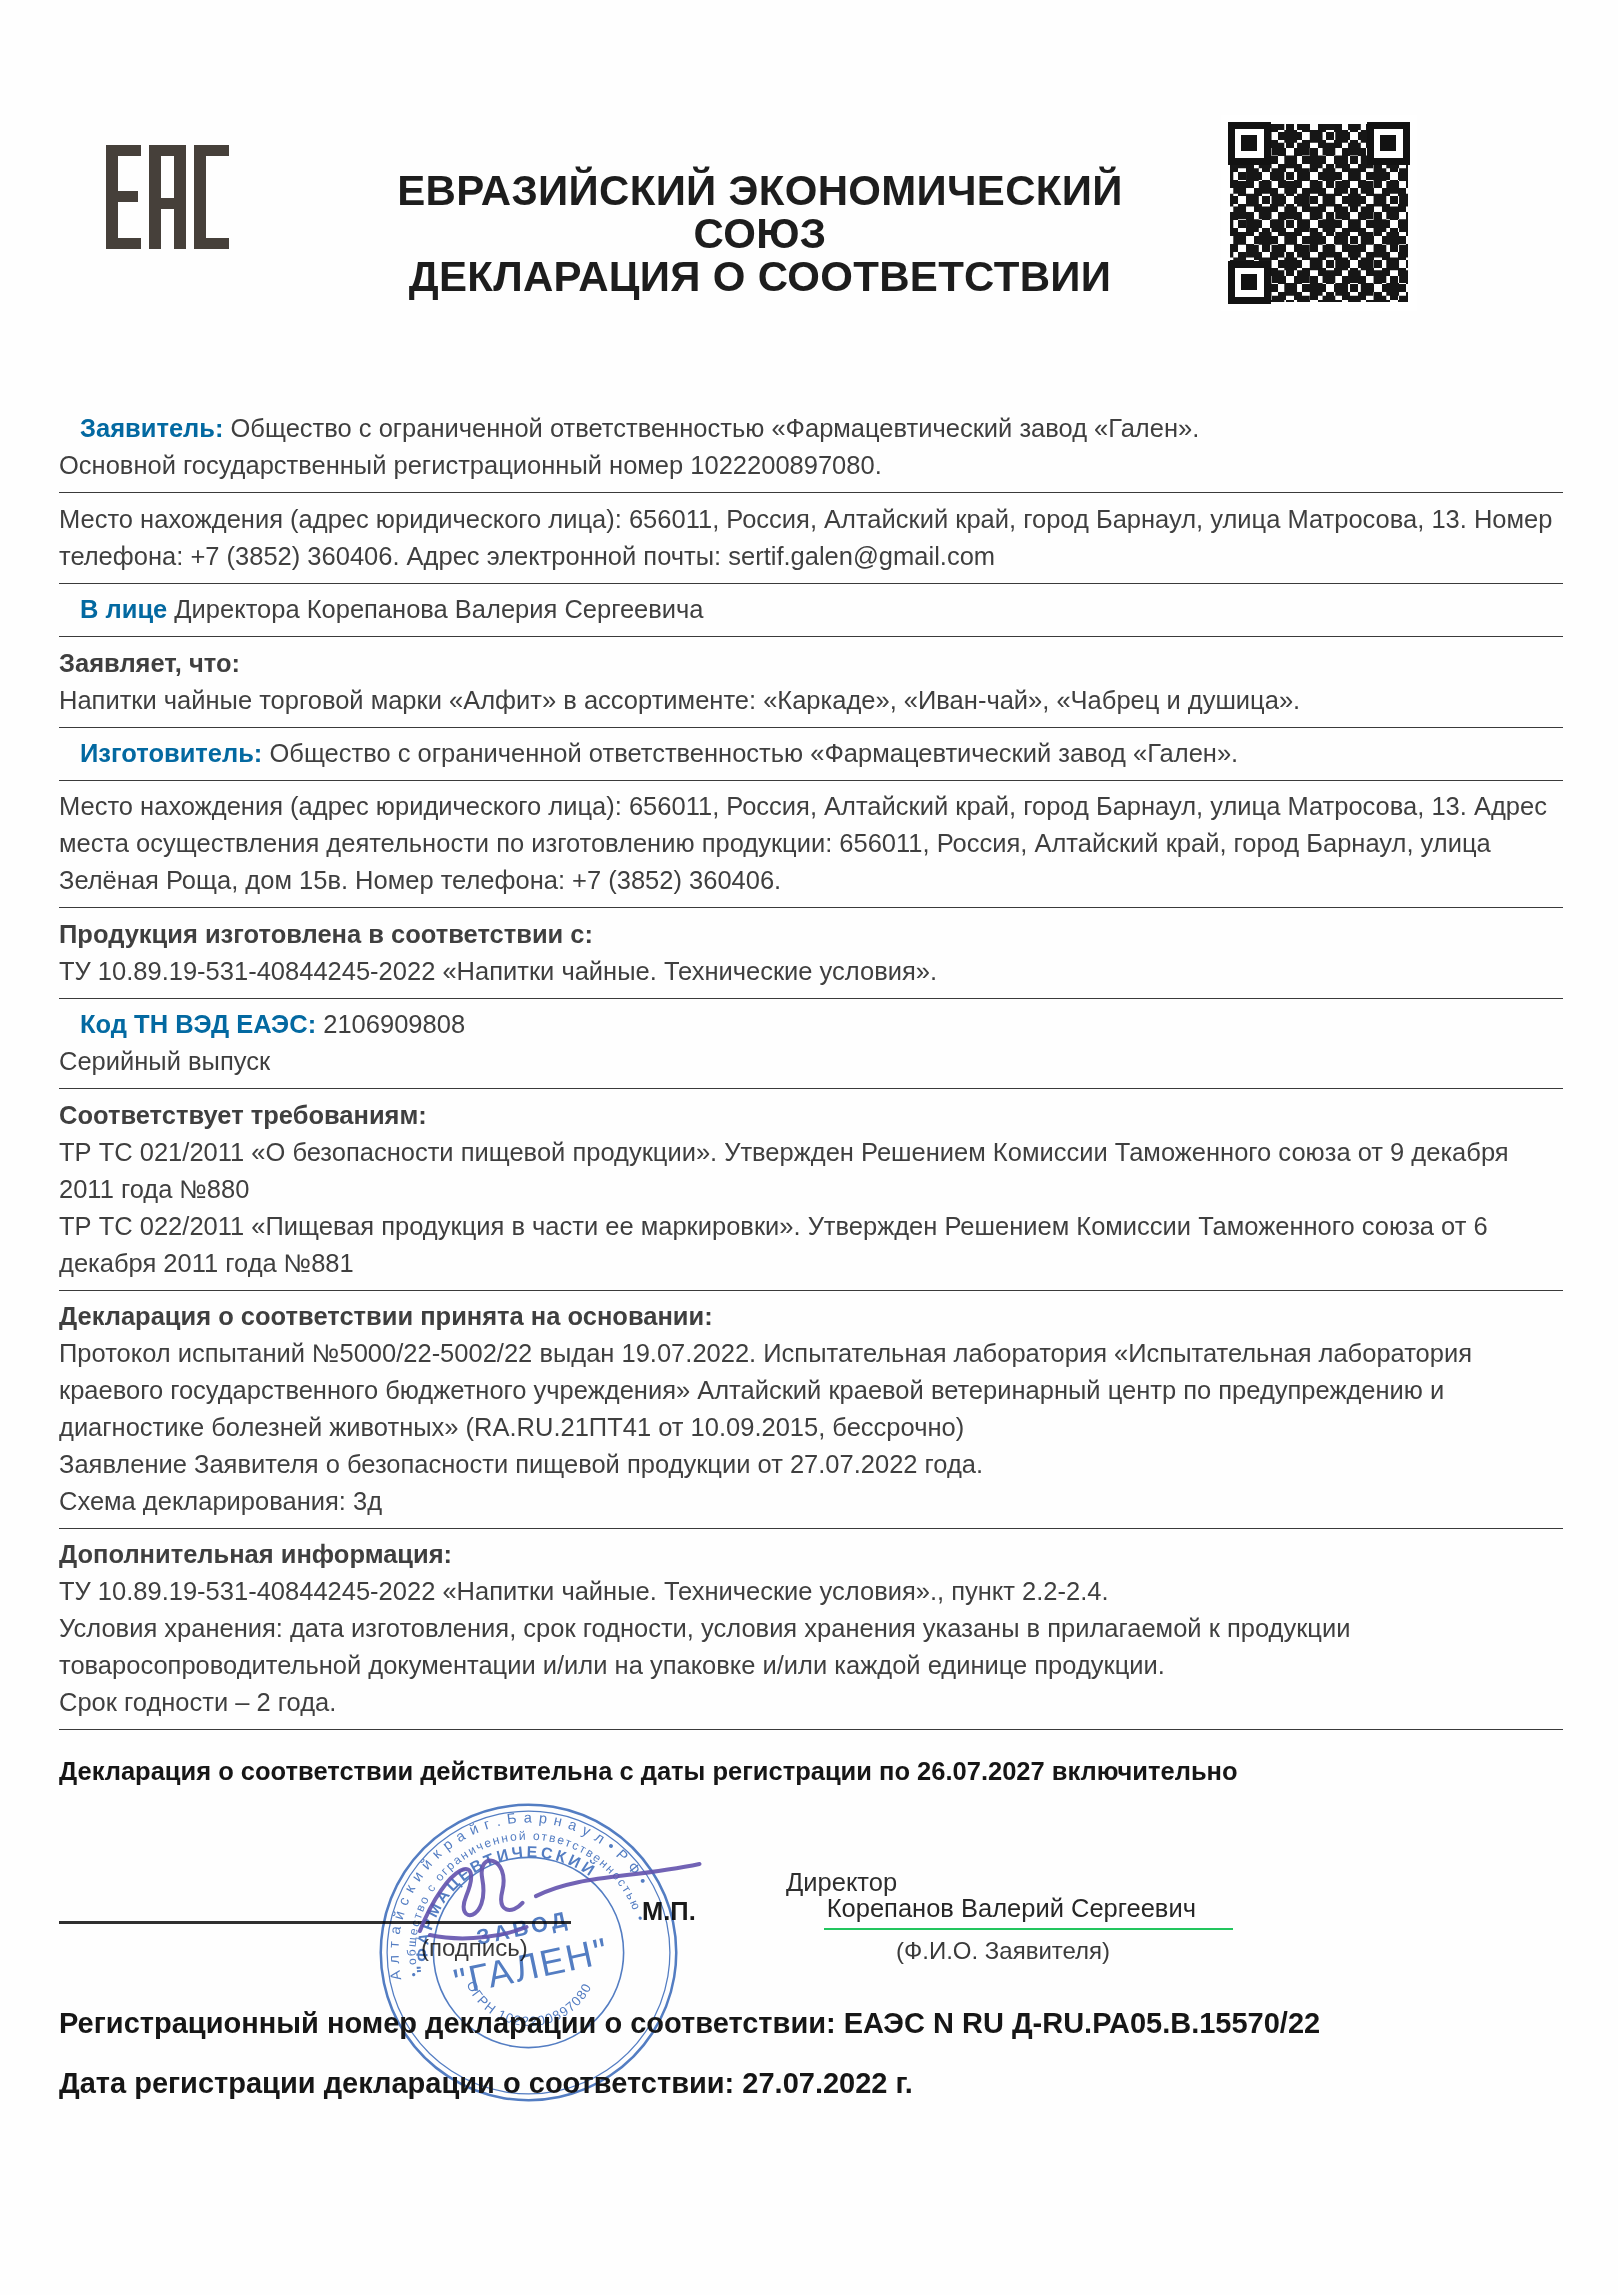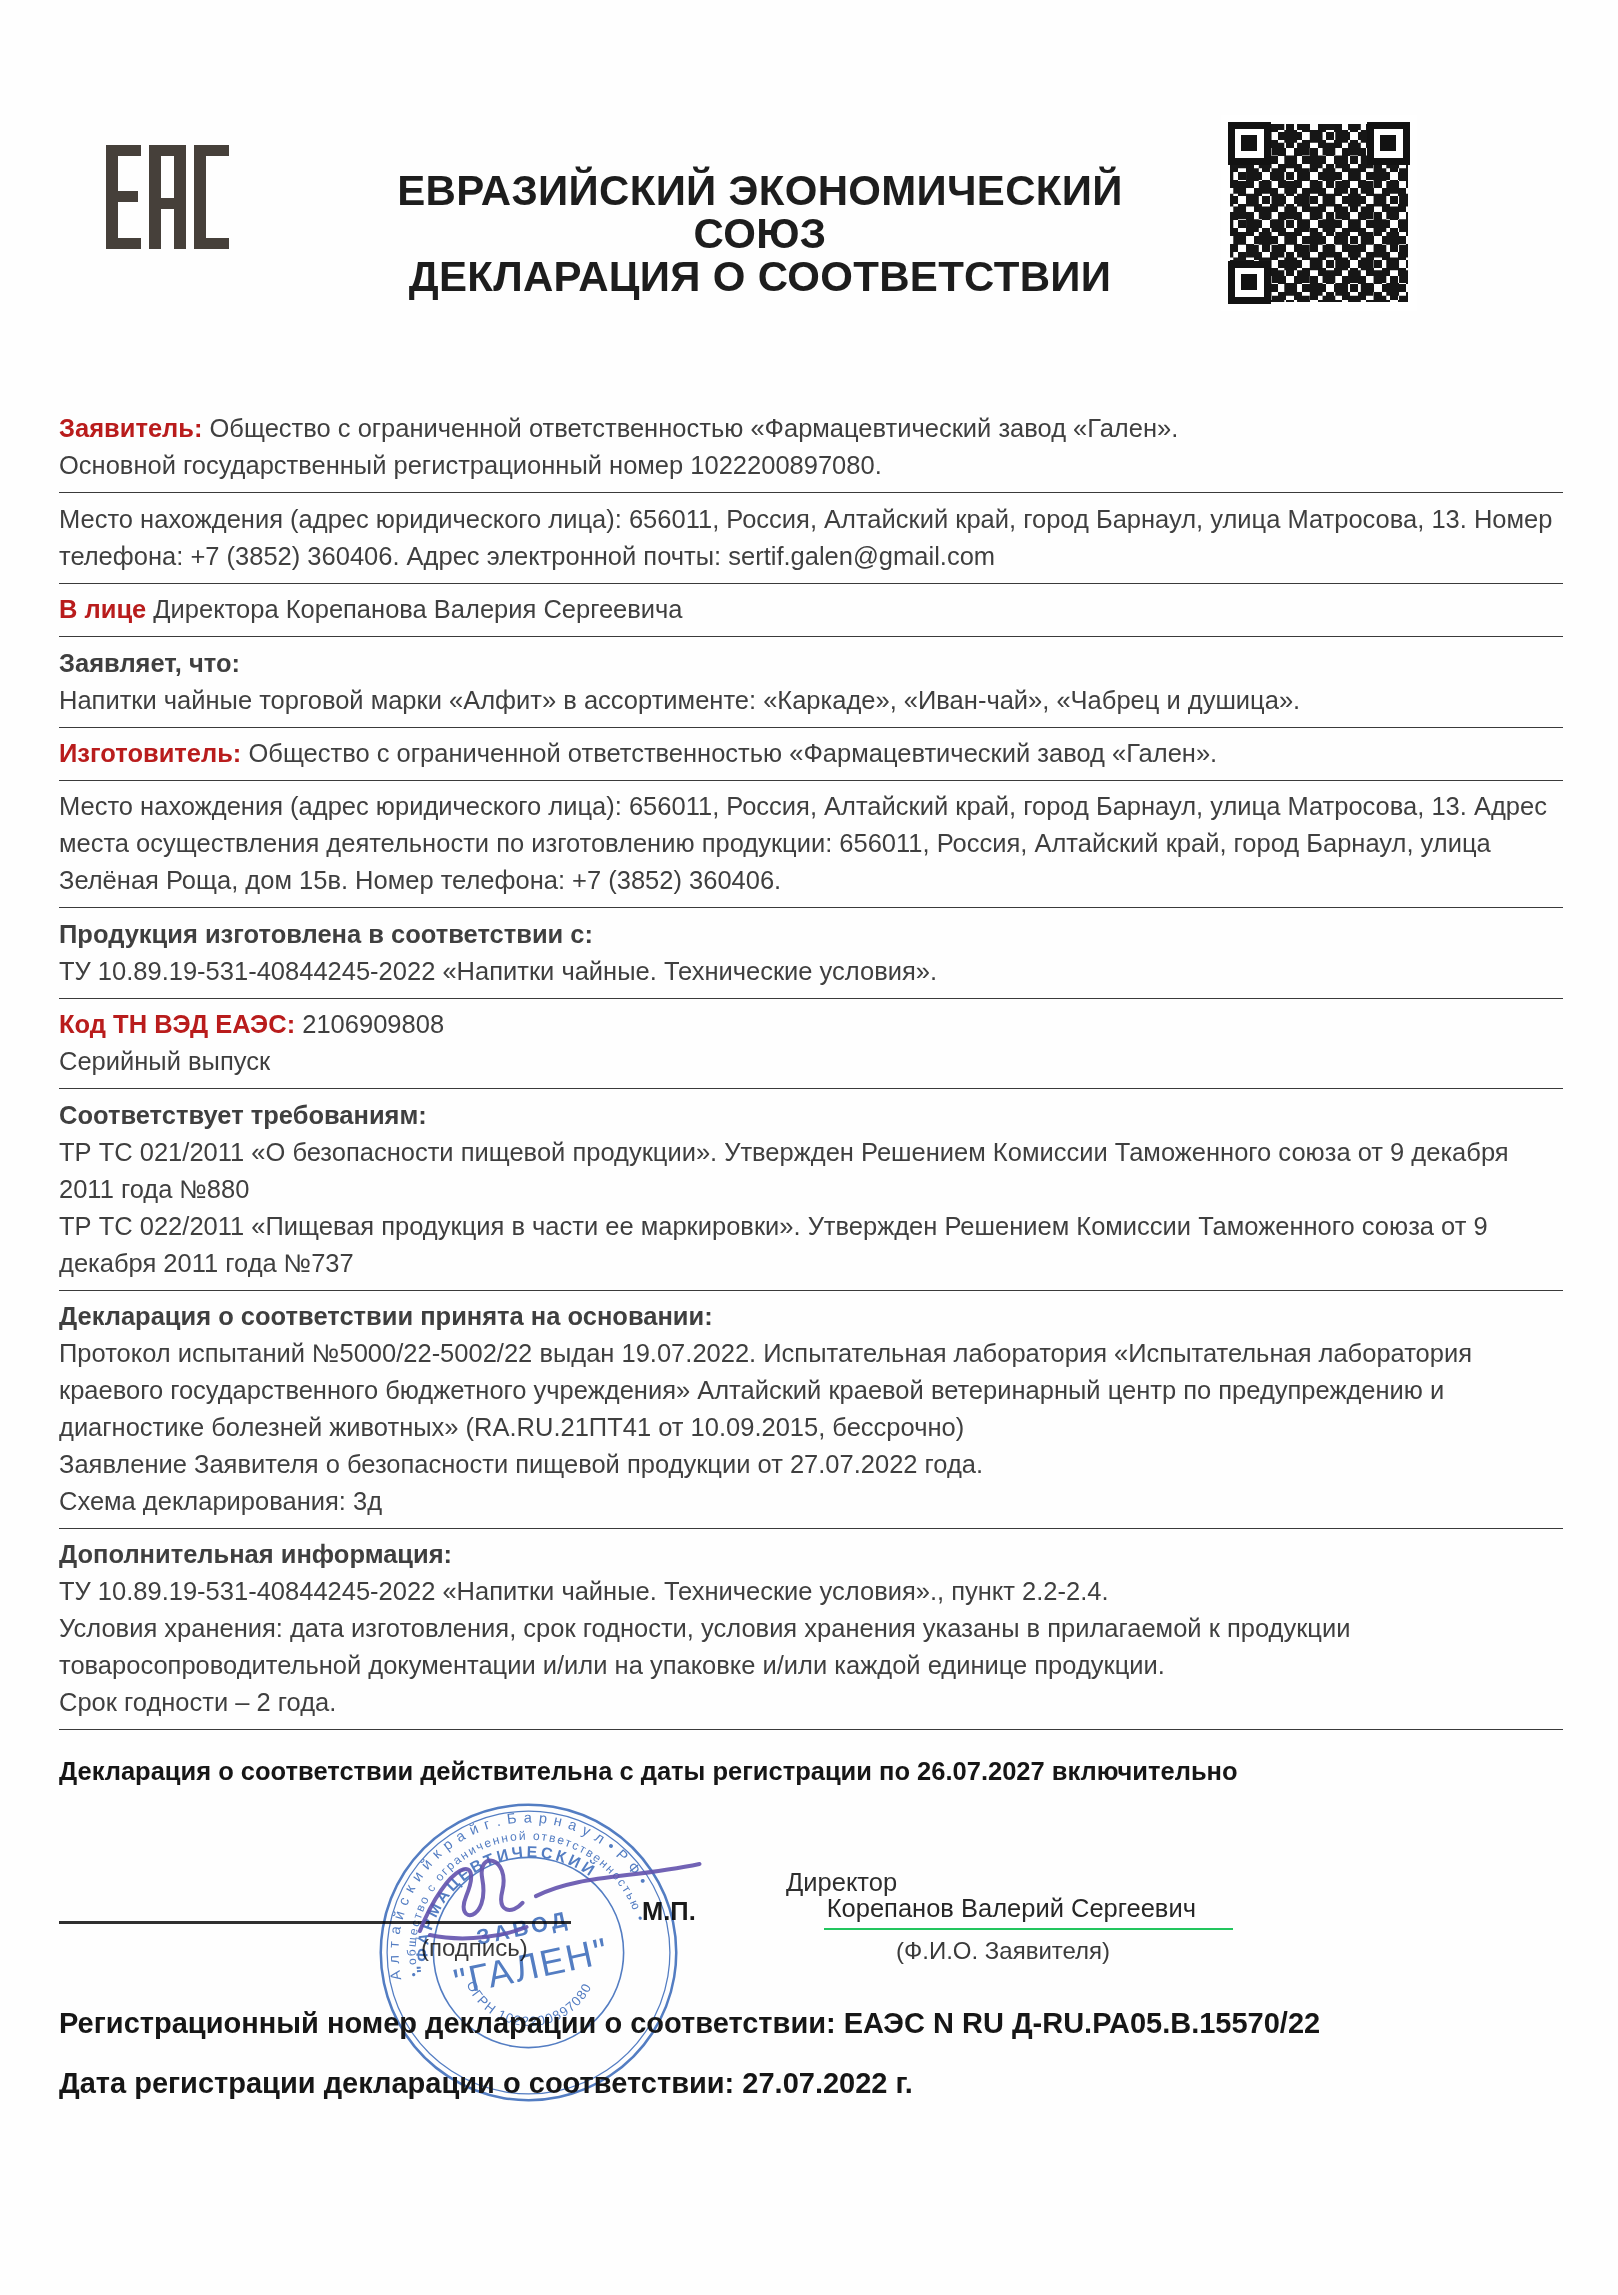--- a/index.html
+++ b/index.html
@@ -33,21 +33,21 @@
       repeating-conic-gradient(#151515 0% 25%, #fff 0% 50%) 0 0 / 16px 16px;
   }
   .qr .f { position:absolute; width:43px; height:43px; border:7.4px solid #121212; background:#fff; box-sizing:border-box; }
   .qr .f::after { content:""; position:absolute; left:6px; top:6px; width:16px; height:16px; background:#121212; }
   .qr .f-tl { left:6.7px; top:6.7px; } .qr .f-tr { right:6.7px; top:6.7px; } .qr .f-bl { left:6.7px; bottom:6.7px; }
 
   
   .content { position:absolute; left:59px; top:403px; width:1504px; }
   .sec { border-bottom:1.3px solid #3a3a3a; padding:7.4px 0 8px; }
   .sec p { margin:0; font-size:25.5px; line-height:37px; color:#3f3f3f; }
-  .lbl { font-weight:bold; color:#b91c1c; }
+  .lbl { font-weight:bold; color:#0369a1;margin-left:21px; }
   .sec-validity { border-bottom:none; padding-top:23px; }
   .sec-validity p { font-weight:bold; color:#161616; }
 
   
   .sig-abs { position:absolute; font-size:25.5px; color:#2e2e2e; }
   .sig-line { position:absolute; left:59px; top:1921px; width:512px; height:3.3px; background:#2f2f2f; }
   .director-name { border-bottom:2px solid #22c55e; padding:0 37px 5.4px 2.7px; color:#272727; }
   .caption { font-size:24px; color:#3a3a3a;text-align:center; }
 
   .stamp { position:absolute; left:370px; top:1794px; width:317px; height:317px;
@@ -115,21 +115,21 @@
     </div>
 
     <div class="sec">
       <p><span class="lbl">Код ТН ВЭД ЕАЭС:</span><span> 2106909808</span></p>
       <p>Серийный выпуск</p>
     </div>
 
     <div class="sec">
       <p class="lbl">Соответствует требованиям:</p>
       <p>ТР ТС 021/2011 «О безопасности пищевой продукции». Утвержден Решением Комиссии Таможенного союза от 9 декабря 2011 года №880</p>
-      <p>ТР ТС 022/2011 «Пищевая продукция в части ее маркировки». Утвержден Решением Комиссии Таможенного союза от 9 декабря 2011 года №737</p>
+      <p>ТР ТС 022/2011 «Пищевая продукция в части ее маркировки». Утвержден Решением Комиссии Таможенного союза от 6 декабря 2011 года №881</p>
     </div>
 
     <div class="sec">
       <p class="lbl">Декларация о соответствии принята на основании:</p>
       <p>Протокол испытаний №5000/22-5002/22 выдан 19.07.2022. Испытательная лаборатория «Испытательная лаборатория краевого государственного бюджетного учреждения» Алтайский краевой ветеринарный центр по предупреждению и диагностике болезней животных» (RA.RU.21ПТ41 от 10.09.2015, бессрочно)</p>
       <p>Заявление Заявителя о безопасности пищевой продукции от 27.07.2022 года.</p>
       <p>Схема декларирования: 3д</p>
     </div>
 
     <div class="sec">

